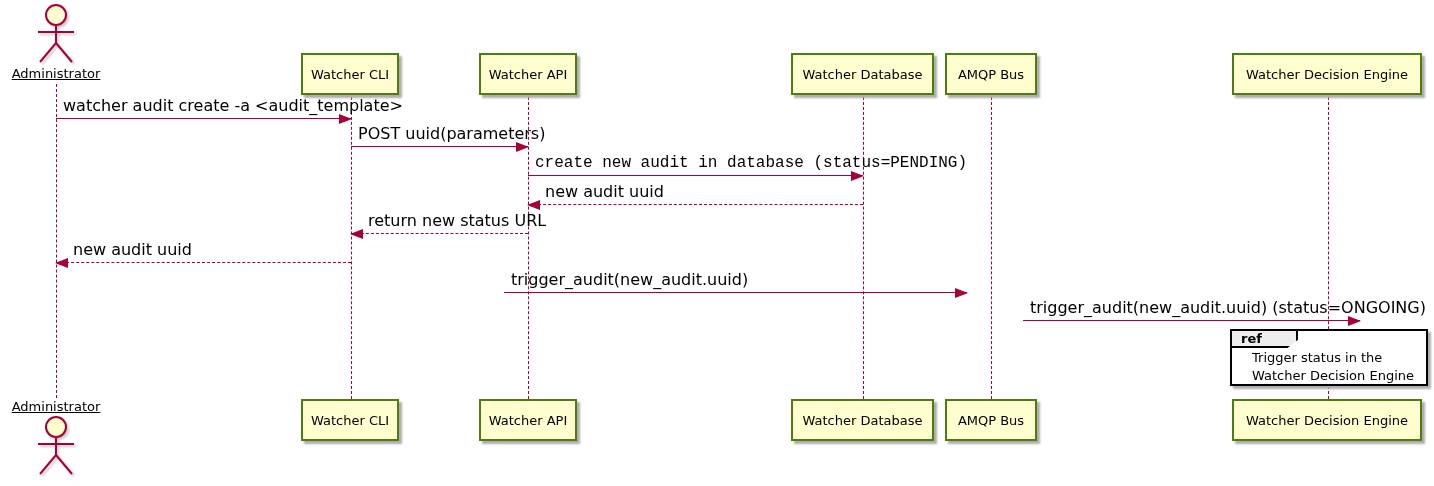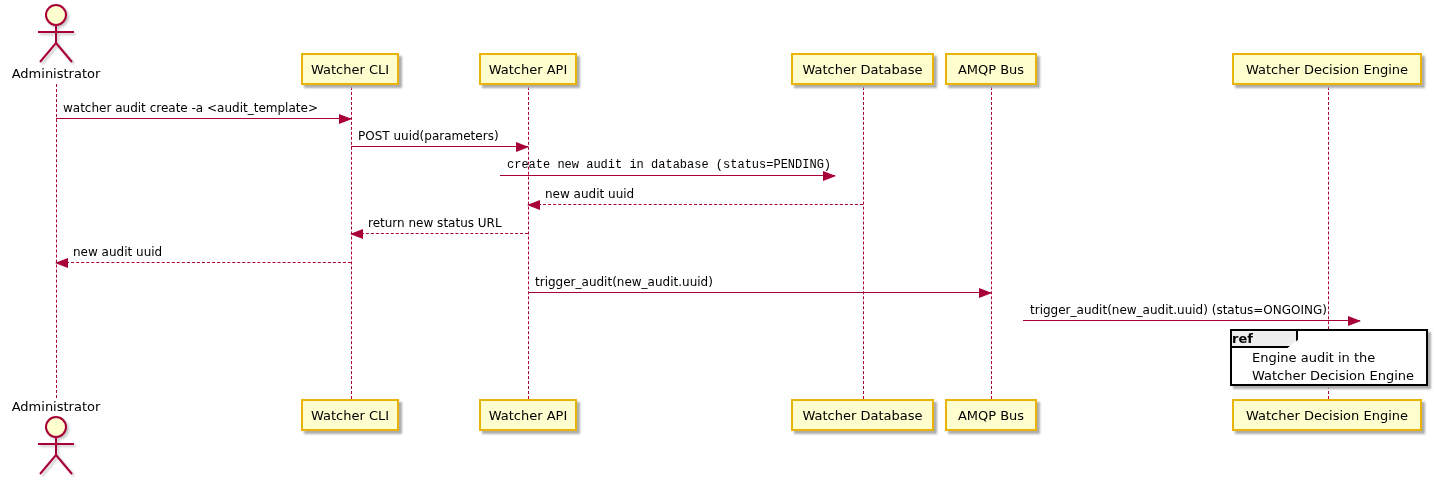--- a/index.html
+++ b/index.html
@@ -13,52 +13,53 @@
     overflow: hidden;
   }
   .lifeline {
     position: absolute;
     width: 0;
     border-left: 1px dashed #A80036;
     z-index: 1;
   }
   .pbox {
     position: absolute;
-    height: 32px;
+    height: 42px;
     box-sizing: border-box;
     background: #FEFECE;
-    border: 2px solid #eab308;
+    border: 2px solid #4d7c0f;
     box-shadow: 3px 3px 2px #ADADAD;
     display: flex;
     align-items: center;
     justify-content: center;
     font-size: 13px;
     white-space: nowrap;
     z-index: 3;
   }
   .actor-label {
     position: absolute;
     width: 110px;
     text-align: center;
     font-size: 13px;
     z-index: 3;
+    text-decoration: underline;
   }
   .actor-figure { position: absolute; z-index: 3; filter: drop-shadow(2px 2px 1px #C8C8C8); }
   .msg {
     position: absolute;
     height: 0;
     border-top: 1px solid #A80036;
     z-index: 2;
   }
   .msg.dash { border-top-style: dashed; }
   .msg .lbl {
     position: absolute;
     bottom: 4px;
     white-space: nowrap;
-    font-size: 12px;
+    font-size: 16px;
     color: #000000;
   }
   .msg .lbl.ltr { left: 7px; }
   .msg .lbl.rtl { left: 17px; }
   .ah {
     position: absolute;
     top: -5px;
     width: 0; height: 0;
     border-top: 5px solid transparent;
     border-bottom: 5px solid transparent;
@@ -78,20 +79,21 @@
     position: absolute;
     top: 0; left: 0;
     width: 66px; height: 17px;
     box-sizing: border-box;
     background: #EEEEEE;
     border-right: 2px solid #000000;
     border-bottom: 2px solid #000000;
     clip-path: polygon(0 0, 100% 0, 100% 52%, 84% 100%, 0 100%);
     font-weight: bold;
     font-size: 13px;
+    padding-left: 9px;
     line-height: 15px;
   }
   .ref-body { position: absolute; top: 18px; left: 20px; line-height: 18px; }
 </style>
 </head>
 <body>
 
 <div id="canvas">
 
   <div class="lifeline" style="left:55.5px; top:84px;  height:314px;"></div>
@@ -134,53 +136,53 @@
   <div class="msg solid" style="left:56px; top:118px; width:295px;">
     <span class="lbl ltr">watcher audit create -a &lt;audit_template&gt;</span>
     <i class="ah to-right"></i>
   </div>
 
   <div class="msg solid" style="left:351px; top:146px; width:177px;">
     <span class="lbl ltr">POST uuid(parameters)</span>
     <i class="ah to-right"></i>
   </div>
 
-  <div class="msg solid" style="left:500px; top:175px; width:335px;font-family:Liberation Mono, monospace;">
+  <div class="msg solid" style="left:528px; top:175px; width:335px;font-family:Liberation Mono, monospace;">
     <span class="lbl ltr">create new audit in database (status=PENDING)</span>
     <i class="ah to-right"></i>
   </div>
 
   <div class="msg dash" style="left:528px; top:204px; width:335px;">
     <span class="lbl rtl">new audit uuid</span>
     <i class="ah to-left"></i>
   </div>
 
   <div class="msg dash" style="left:351px; top:233px; width:177px;">
     <span class="lbl rtl">return new status URL</span>
     <i class="ah to-left"></i>
   </div>
 
   <div class="msg dash" style="left:56px; top:262px; width:295px;">
     <span class="lbl rtl">new audit uuid</span>
     <i class="ah to-left"></i>
   </div>
 
-  <div class="msg solid" style="left:528px; top:292px; width:463px;text-decoration:underline;">
+  <div class="msg solid" style="left:504px; top:292px; width:463px;text-decoration:underline;">
     <span class="lbl ltr">trigger_audit(new_audit.uuid)</span>
     <i class="ah to-right"></i>
   </div>
 
   <div class="msg solid" style="left:991px; top:320px; width:337px;margin-left:32px;">
     <span class="lbl ltr">trigger_audit(new_audit.uuid) (status=ONGOING)</span>
     <i class="ah to-right"></i>
   </div>
 
   <div class="ref-box" style="left:1230px; top:329px; width:198px; height:57px;">
     <div class="ref-tab">
       <span>ref</span>
     </div>
     <div class="ref-body">
-      <div>Engine audit in the</div>
+      <div>Trigger status in the</div>
       <div>Watcher Decision Engine</div>
     </div>
   </div>
 
 </div>
 
 </body></html>

